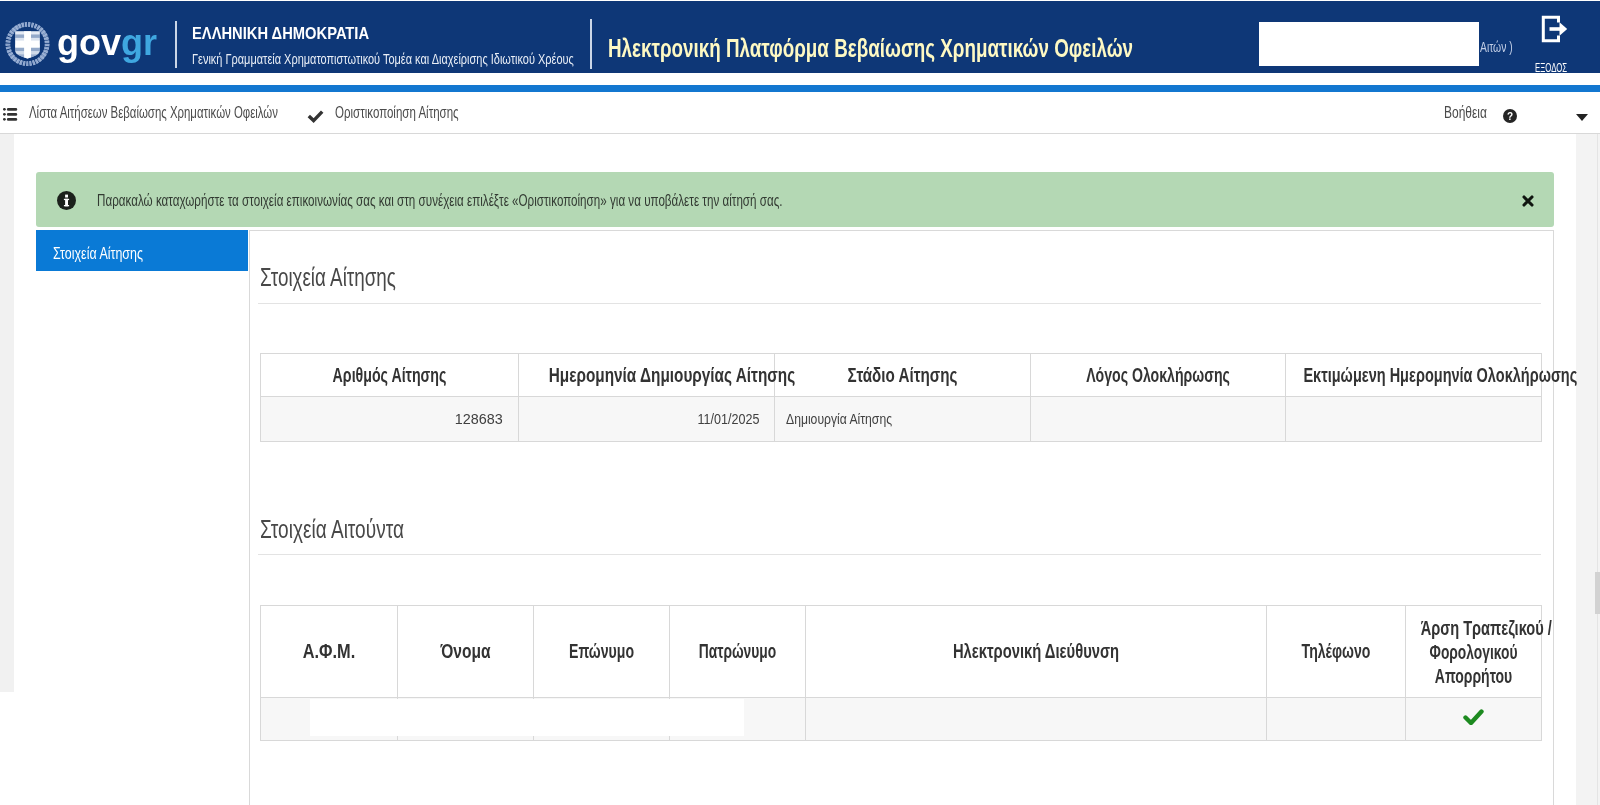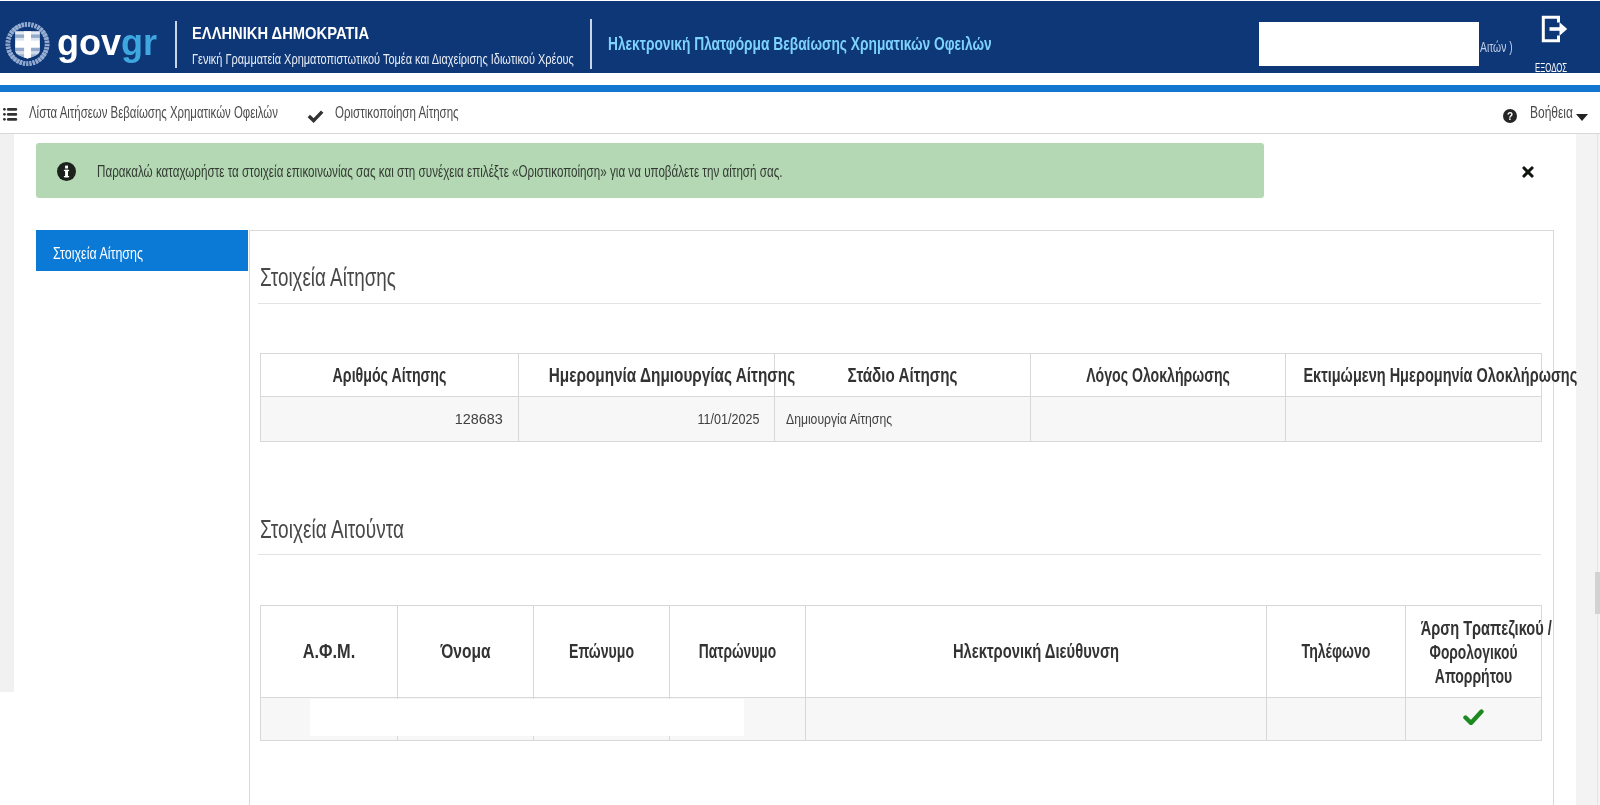--- a/index.html
+++ b/index.html
@@ -9,38 +9,38 @@
   .abs { position:absolute; }
   .sx { display:inline-block; white-space:nowrap; transform-origin:left top; }
 
   
   #hdr { position:absolute; top:1px; left:0; width:1600px; height:72px; background:#0e3777; }
   #govgr { position:absolute; left:57px; top:21px; font-weight:bold; font-size:36px; color:#fff; }
   #govgr .gr { color:#3fa7e0; }
   .vdiv { position:absolute; width:2px; background:rgba(235,242,250,0.85); }
   #eldim { position:absolute; left:192px; top:23px; color:#fff; font-size:17px; font-weight:bold; }
   #eldim2 { position:absolute; left:192px; top:49px; color:#e9eef6; font-size:15px;text-align:center; }
-  #apptitle { position:absolute; left:608px; top:32px; color:#7dd3fc; font-size:19px; font-weight:bold; }
+  #apptitle { position:absolute; left:608px; top:32px; color:#fef9c3; font-size:26px; font-weight:bold; }
   #redact1 { position:absolute; left:1259px; top:21px; width:220px; height:44px; background:#fff; }
   #aiton { position:absolute; left:1479.5px; top:36.5px; color:#c3cfe6; font-size:15px; }
   #exodos { position:absolute; left:1535px; top:58.5px; color:#fff; font-size:13px; }
   #bluestrip { position:absolute; top:85px; left:0; width:1600px; height:7px; background:#1377d0; }
 
   
   #nav { position:absolute; top:92px; left:0; width:1600px; height:42px; background:#fff; border-bottom:1px solid #d8d8d8; }
   .navtxt { position:absolute; font-size:16px; color:#4b4b4b;text-align:center; }
 
   
   #lgray { position:absolute; left:0; top:134px; width:14px; height:558px; background:#f1f1f1; }
   #rgray { position:absolute; left:1576px; top:134px; width:24px; height:671px; background:#f3f3f3; }
   #rline { position:absolute; left:1597px; top:134px; width:1px; height:671px; background:#e4e4e4; }
   #thumb { position:absolute; left:1595px; top:572px; width:5px; height:42px; background:#d2d2d2; }
 
   
-  #alert { position:absolute; left:36px; top:143px; width:1228px; height:55px; background:#b4d8b4; border-radius:3px; }
+  #alert { position:absolute; left:36px; top:172px; width:1518px; height:55px; background:#b4d8b4; border-radius:3px; }
   #alert .txt { position:absolute; left:60.5px; top:18.5px; font-size:17px; color:#323a32; }
 
   
   #panel { position:absolute; left:249px; top:230px; width:1305px; height:575px; background:#fff; border:1px solid #d9d9d9; border-bottom:none; }
   #sideborder { position:absolute; left:249px; top:230px; width:1px; height:575px; background:#d9d9d9; }
   #tab { position:absolute; left:36px; top:230px; width:212px; height:41px; background:#0a7ad6; }
   #tab .tabtxt { position:absolute; left:17px; top:14px; color:#fff; font-size:17px; }
 
   .h1 { position:absolute; font-size:25px; font-weight:400; color:#484848; }
   .hr { position:absolute; height:1px; background:#e3e3e3; }
@@ -116,21 +116,21 @@
   </svg>
   <div class="navtxt" style="left:28.5px; top:12px;"><span class="sx" style="transform:scaleX(0.713);">Λίστα Αιτήσεων Βεβαίωσης Χρηματικών Οφειλών</span></div>
   <svg class="abs" style="left:306.5px; top:17.5px;" width="17" height="13" viewBox="0 0 17 13">
     <path d="M1.8 6 L6.6 10.6 L15.2 1.6" fill="none" stroke="#333" stroke-width="3.4"></path>
   </svg>
   <div class="navtxt" style="left:334.5px; top:12px;"><span class="sx" style="transform:scaleX(0.72);">Οριστικοποίηση Αίτησης</span></div>
   <svg class="abs" style="left:1503px; top:17px;" width="14" height="14" viewBox="0 0 14 14">
     <circle cx="7" cy="7" r="7" fill="#252525"></circle>
     <text x="7" y="10.5" text-anchor="middle" font-size="10" font-weight="bold" fill="#fff" font-family="Liberation Sans">?</text>
   </svg>
-  <div class="navtxt" style="left:1530px; top:12px;"><span class="sx" style="transform:scaleX(0.749);">Βοήθεια</span></div>
+  <div class="navtxt" style="left:1444px; top:12px;"><span class="sx" style="transform:scaleX(0.749);">Βοήθεια</span></div>
   <div class="abs" style="left:1576px; top:21.5px; width:0; height:0; border-left:6px solid transparent; border-right:6px solid transparent; border-top:7px solid #222;"></div>
 </div>
 
 <div id="lgray"></div>
 <div id="rgray"></div>
 <div id="rline"></div>
 <div id="thumb"></div>
 
 <div id="alert">
   <svg class="abs" style="left:20.5px; top:18.5px;" width="19" height="19" viewBox="0 0 19 19">

